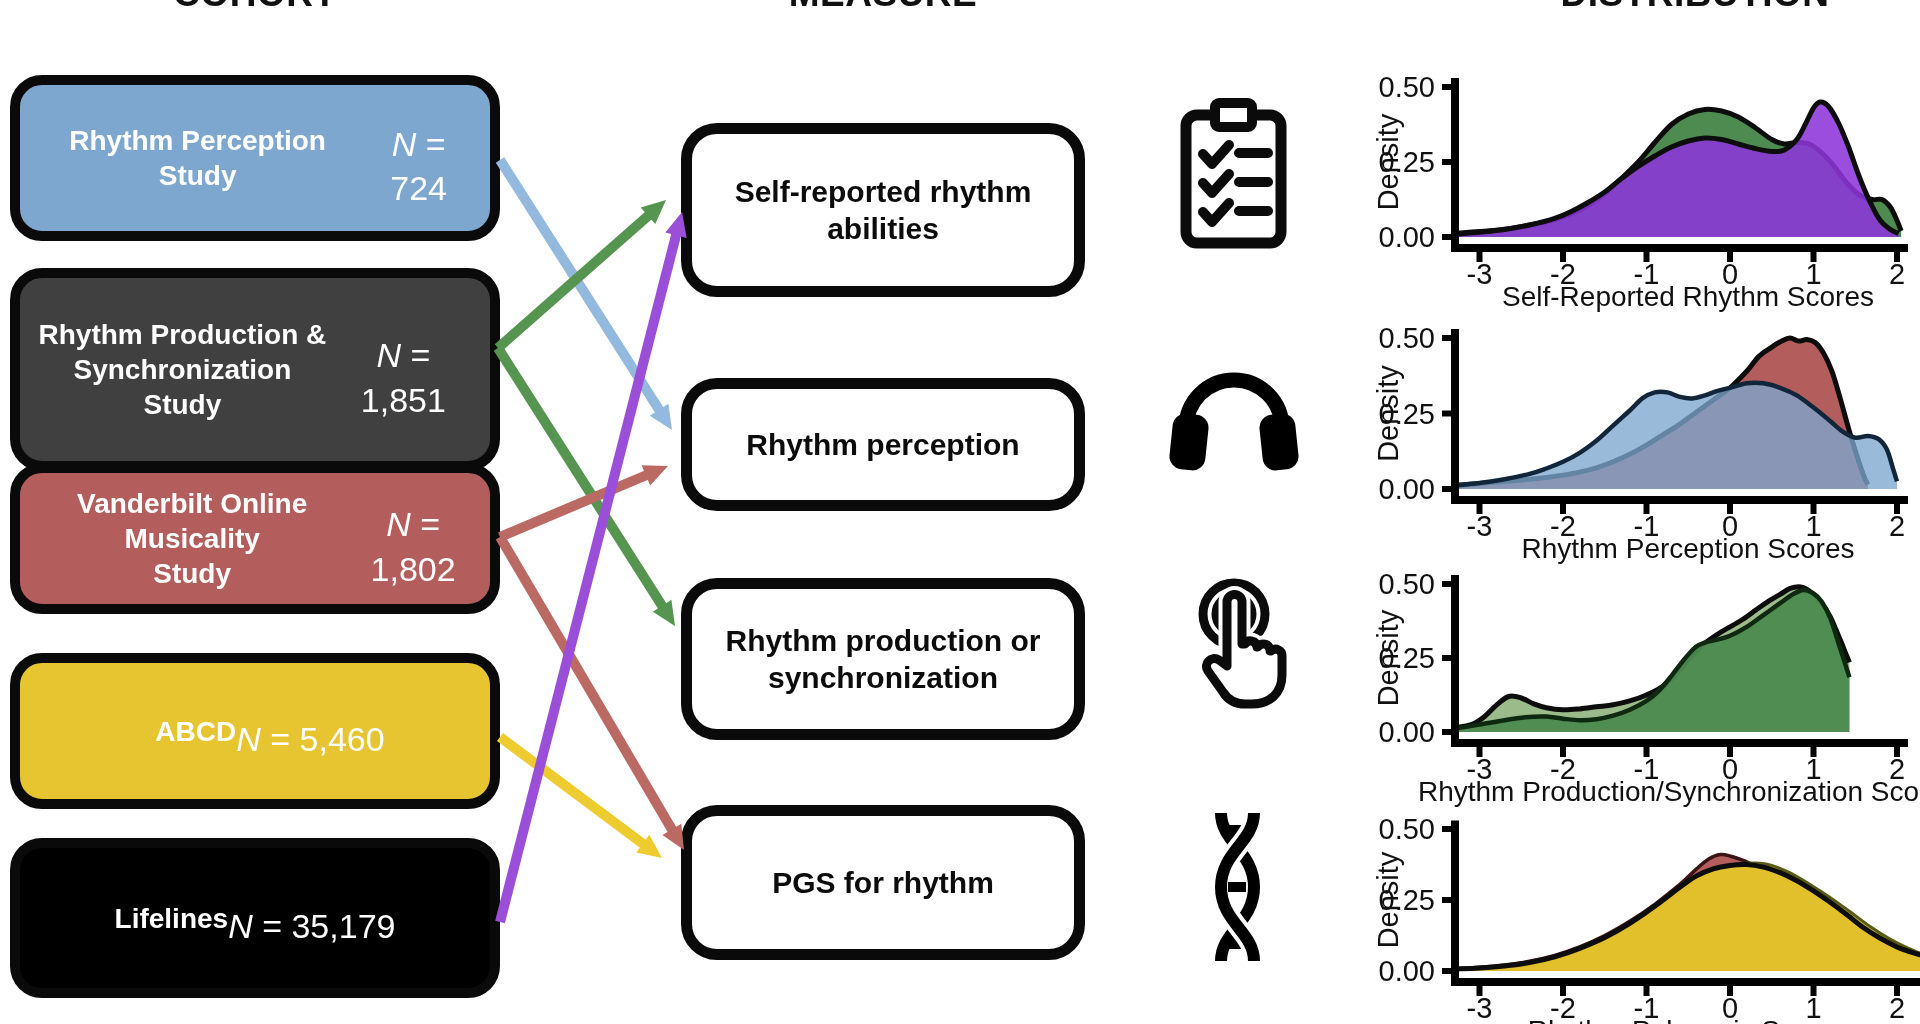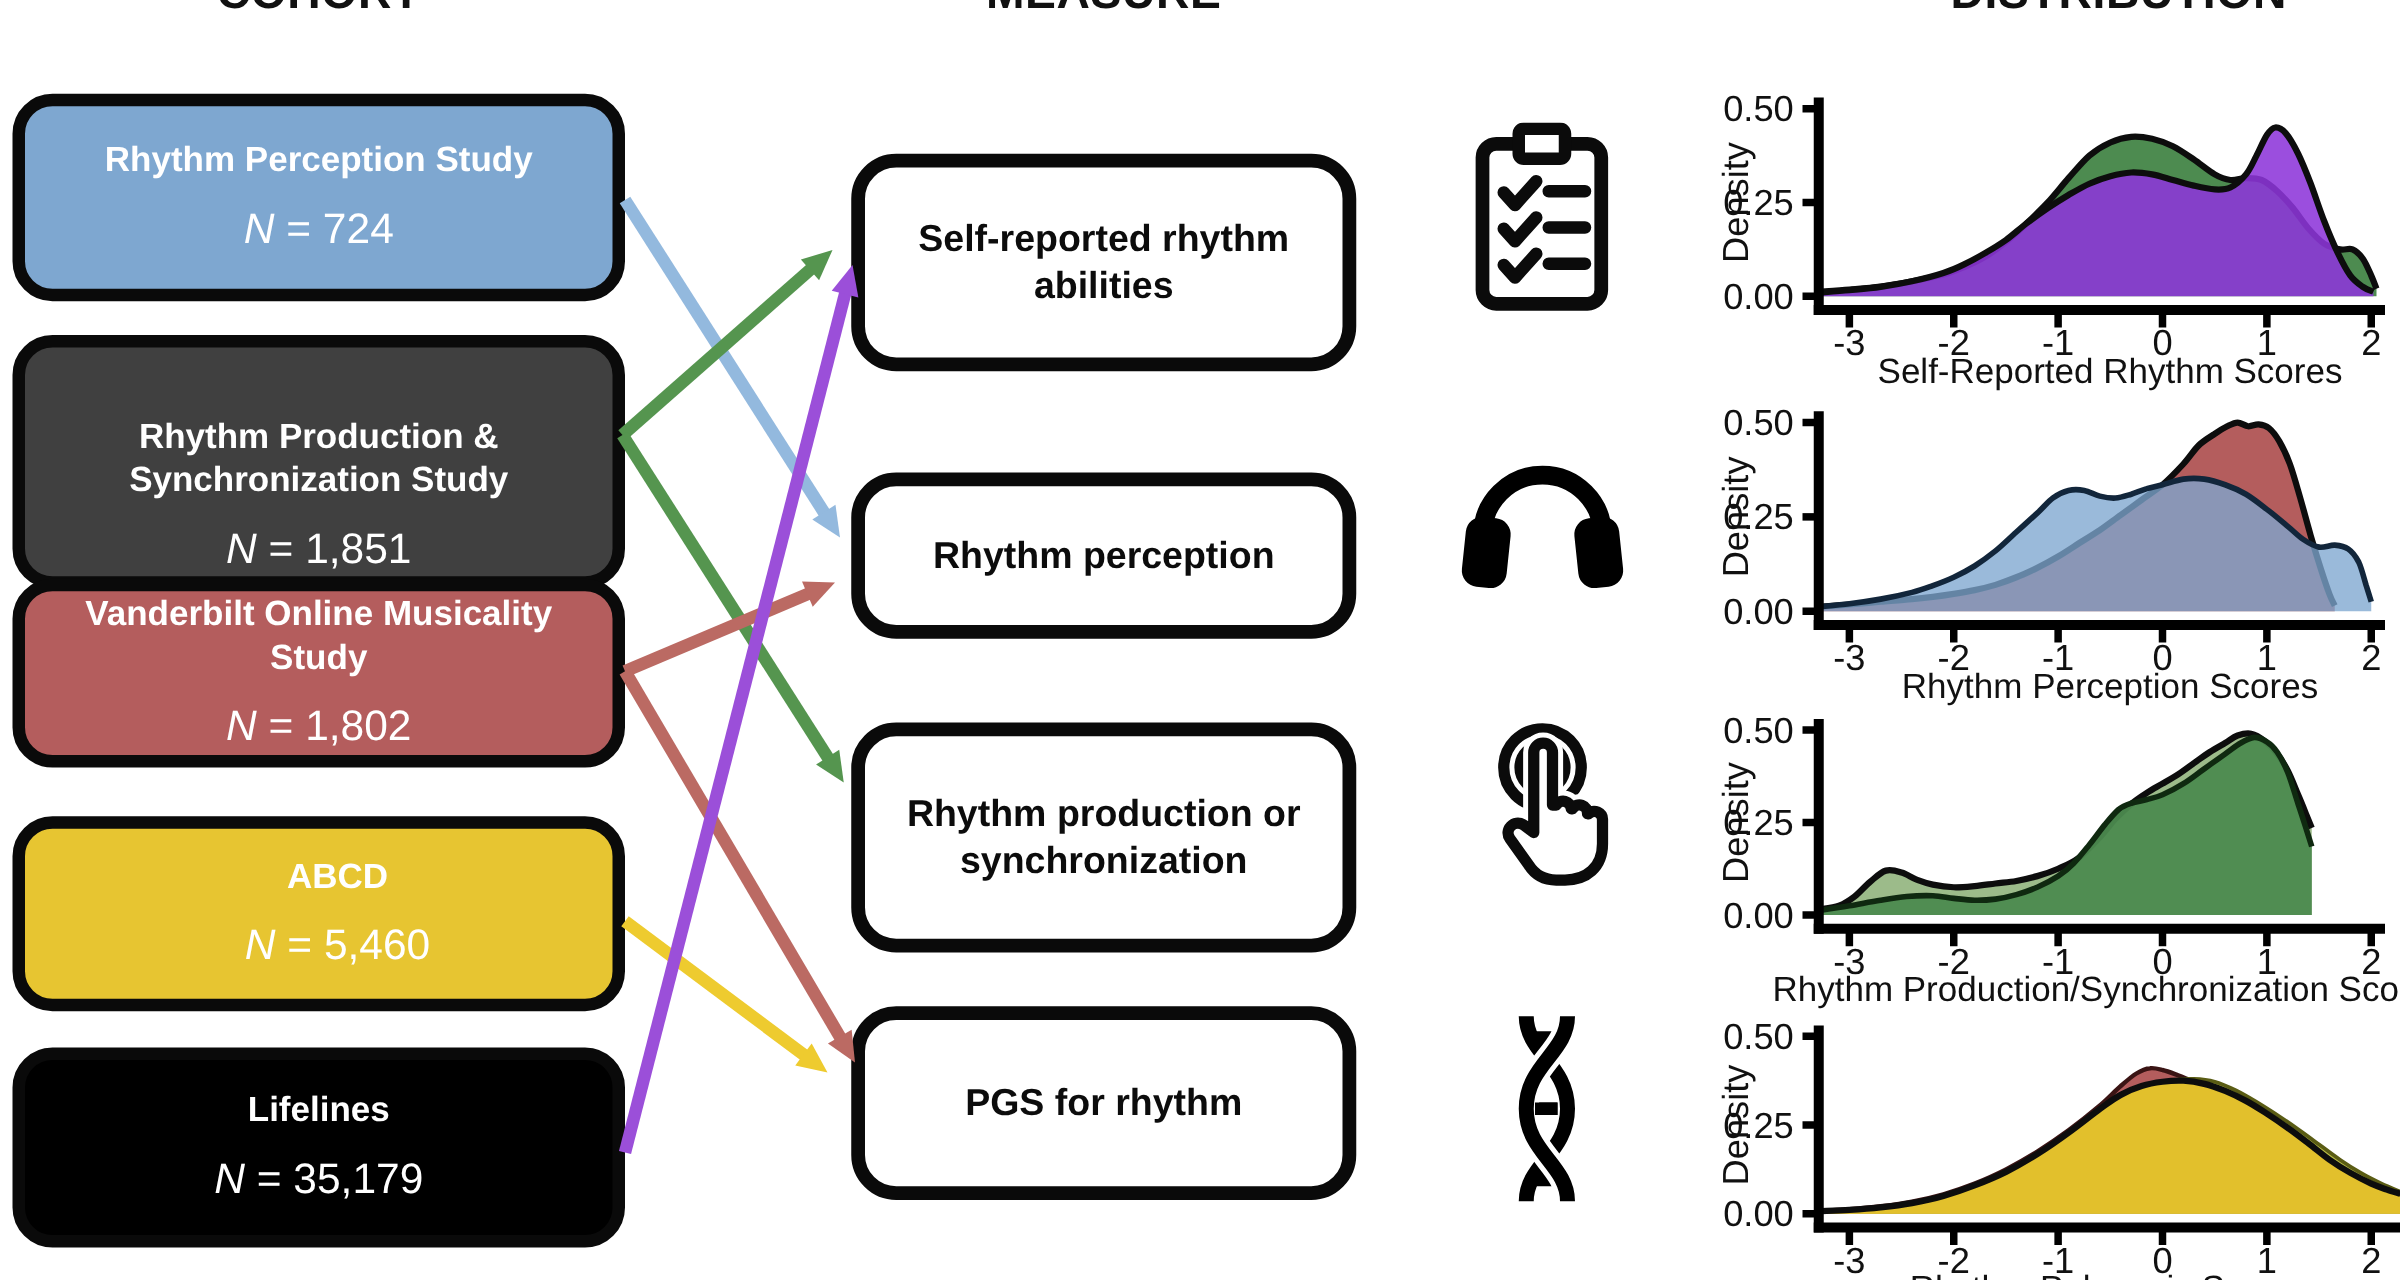--- a/index.html
+++ b/index.html
@@ -1,21 +1,21 @@
 <!DOCTYPE html>
 <html><head>
 <meta charset="utf-8">
 <style>
   html,body{margin:0;padding:0;}
   body{width:1920px;height:1024px;overflow:hidden;background:#ffffff;position:relative;
        font-family:"Liberation Sans",sans-serif;}
   .col-header{position:absolute;top:-27px;transform:translateX(-50%);font-weight:700;
        font-size:37px;color:#111;letter-spacing:.5px;white-space:nowrap;}
   .cohort-box{position:absolute;left:10px;width:490px;box-sizing:border-box;
-       border:10px solid #0a0a0a;border-radius:32px;display:flex;flex-direction:column;
+       border:10px solid #0a0a0a;border-radius:32px;display:flex;flex-direction:row;
        align-items:center;justify-content:center;color:#fff;text-align:center;padding:0 14px;}
   .cohort-title{font-weight:700;font-size:28px;line-height:1.25;white-space:pre-line;}
   .cohort-n{font-weight:400;font-size:34px;line-height:1.3;margin-top:16px;}
   .cohort-n i{font-style:italic;}
   .measure-box{position:absolute;left:681px;width:404px;box-sizing:border-box;background:#fff;
        border:11px solid #0a0a0a;border-radius:36px;display:flex;align-items:center;
        justify-content:center;color:#0c0c0c;text-align:center;padding:0 10px;margin-top:16px;}
   .measure-label{font-weight:700;font-size:30px;line-height:1.25;white-space:pre-line;}
   .icon-wrap{position:absolute;}
   #overlay{position:absolute;left:0;top:0;pointer-events:none;}
@@ -50,21 +50,21 @@
   <div class="cohort-n"><i>N</i> <span>= 35,179</span></div>
 </div>
 
 <div class="measure-box" style="top:107px;height:174px">
   <div class="measure-label">Self-reported rhythm
 abilities</div>
 </div>
 <div class="measure-box" style="top:362px;height:133px">
   <div class="measure-label">Rhythm perception</div>
 </div>
-<div class="measure-box" style="top:562px;height:184px">
+<div class="measure-box" style="top:562px;height:162px">
   <div class="measure-label">Rhythm production or
 synchronization</div>
 </div>
 <div class="measure-box" style="top:789px;height:155px">
   <div class="measure-label">PGS for rhythm</div>
 </div>
 
 <div class="icon-wrap" style="left:1177px;top:98px">
   <svg width="113" height="154" viewBox="0 0 113 154">
     <rect x="9" y="17" width="95" height="128" rx="11" fill="#fff" stroke="#0b0b0b" stroke-width="11"></rect>

